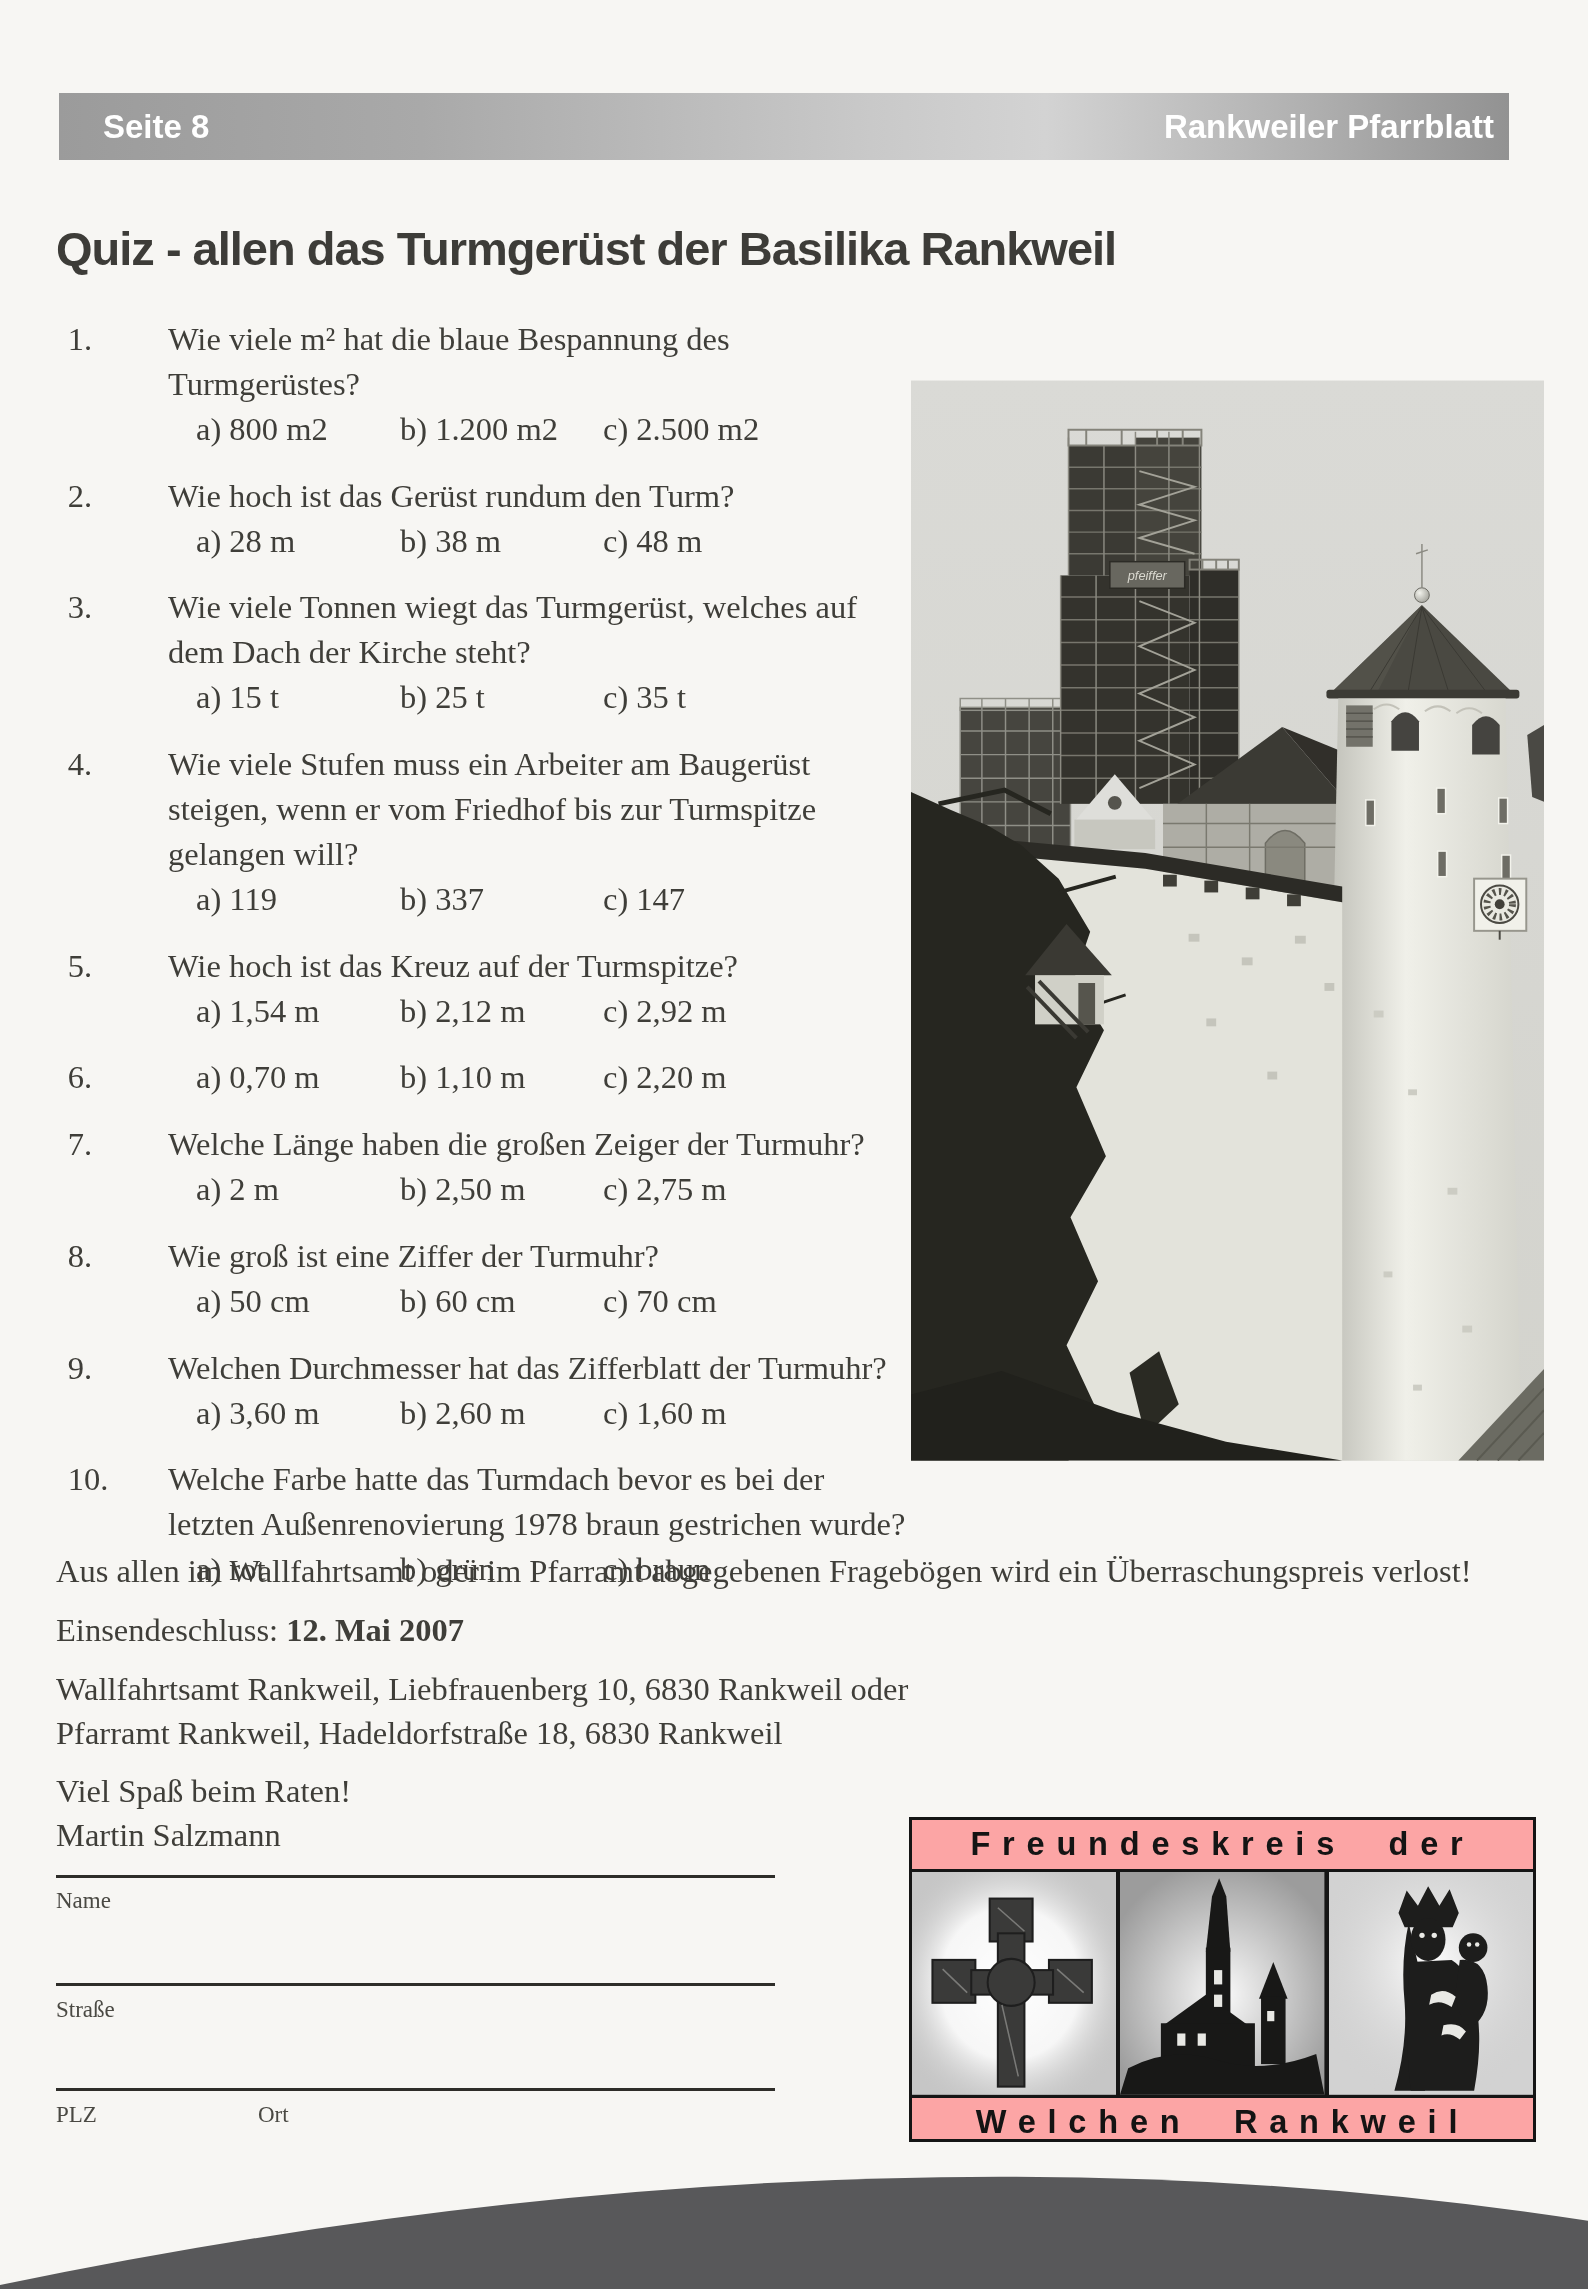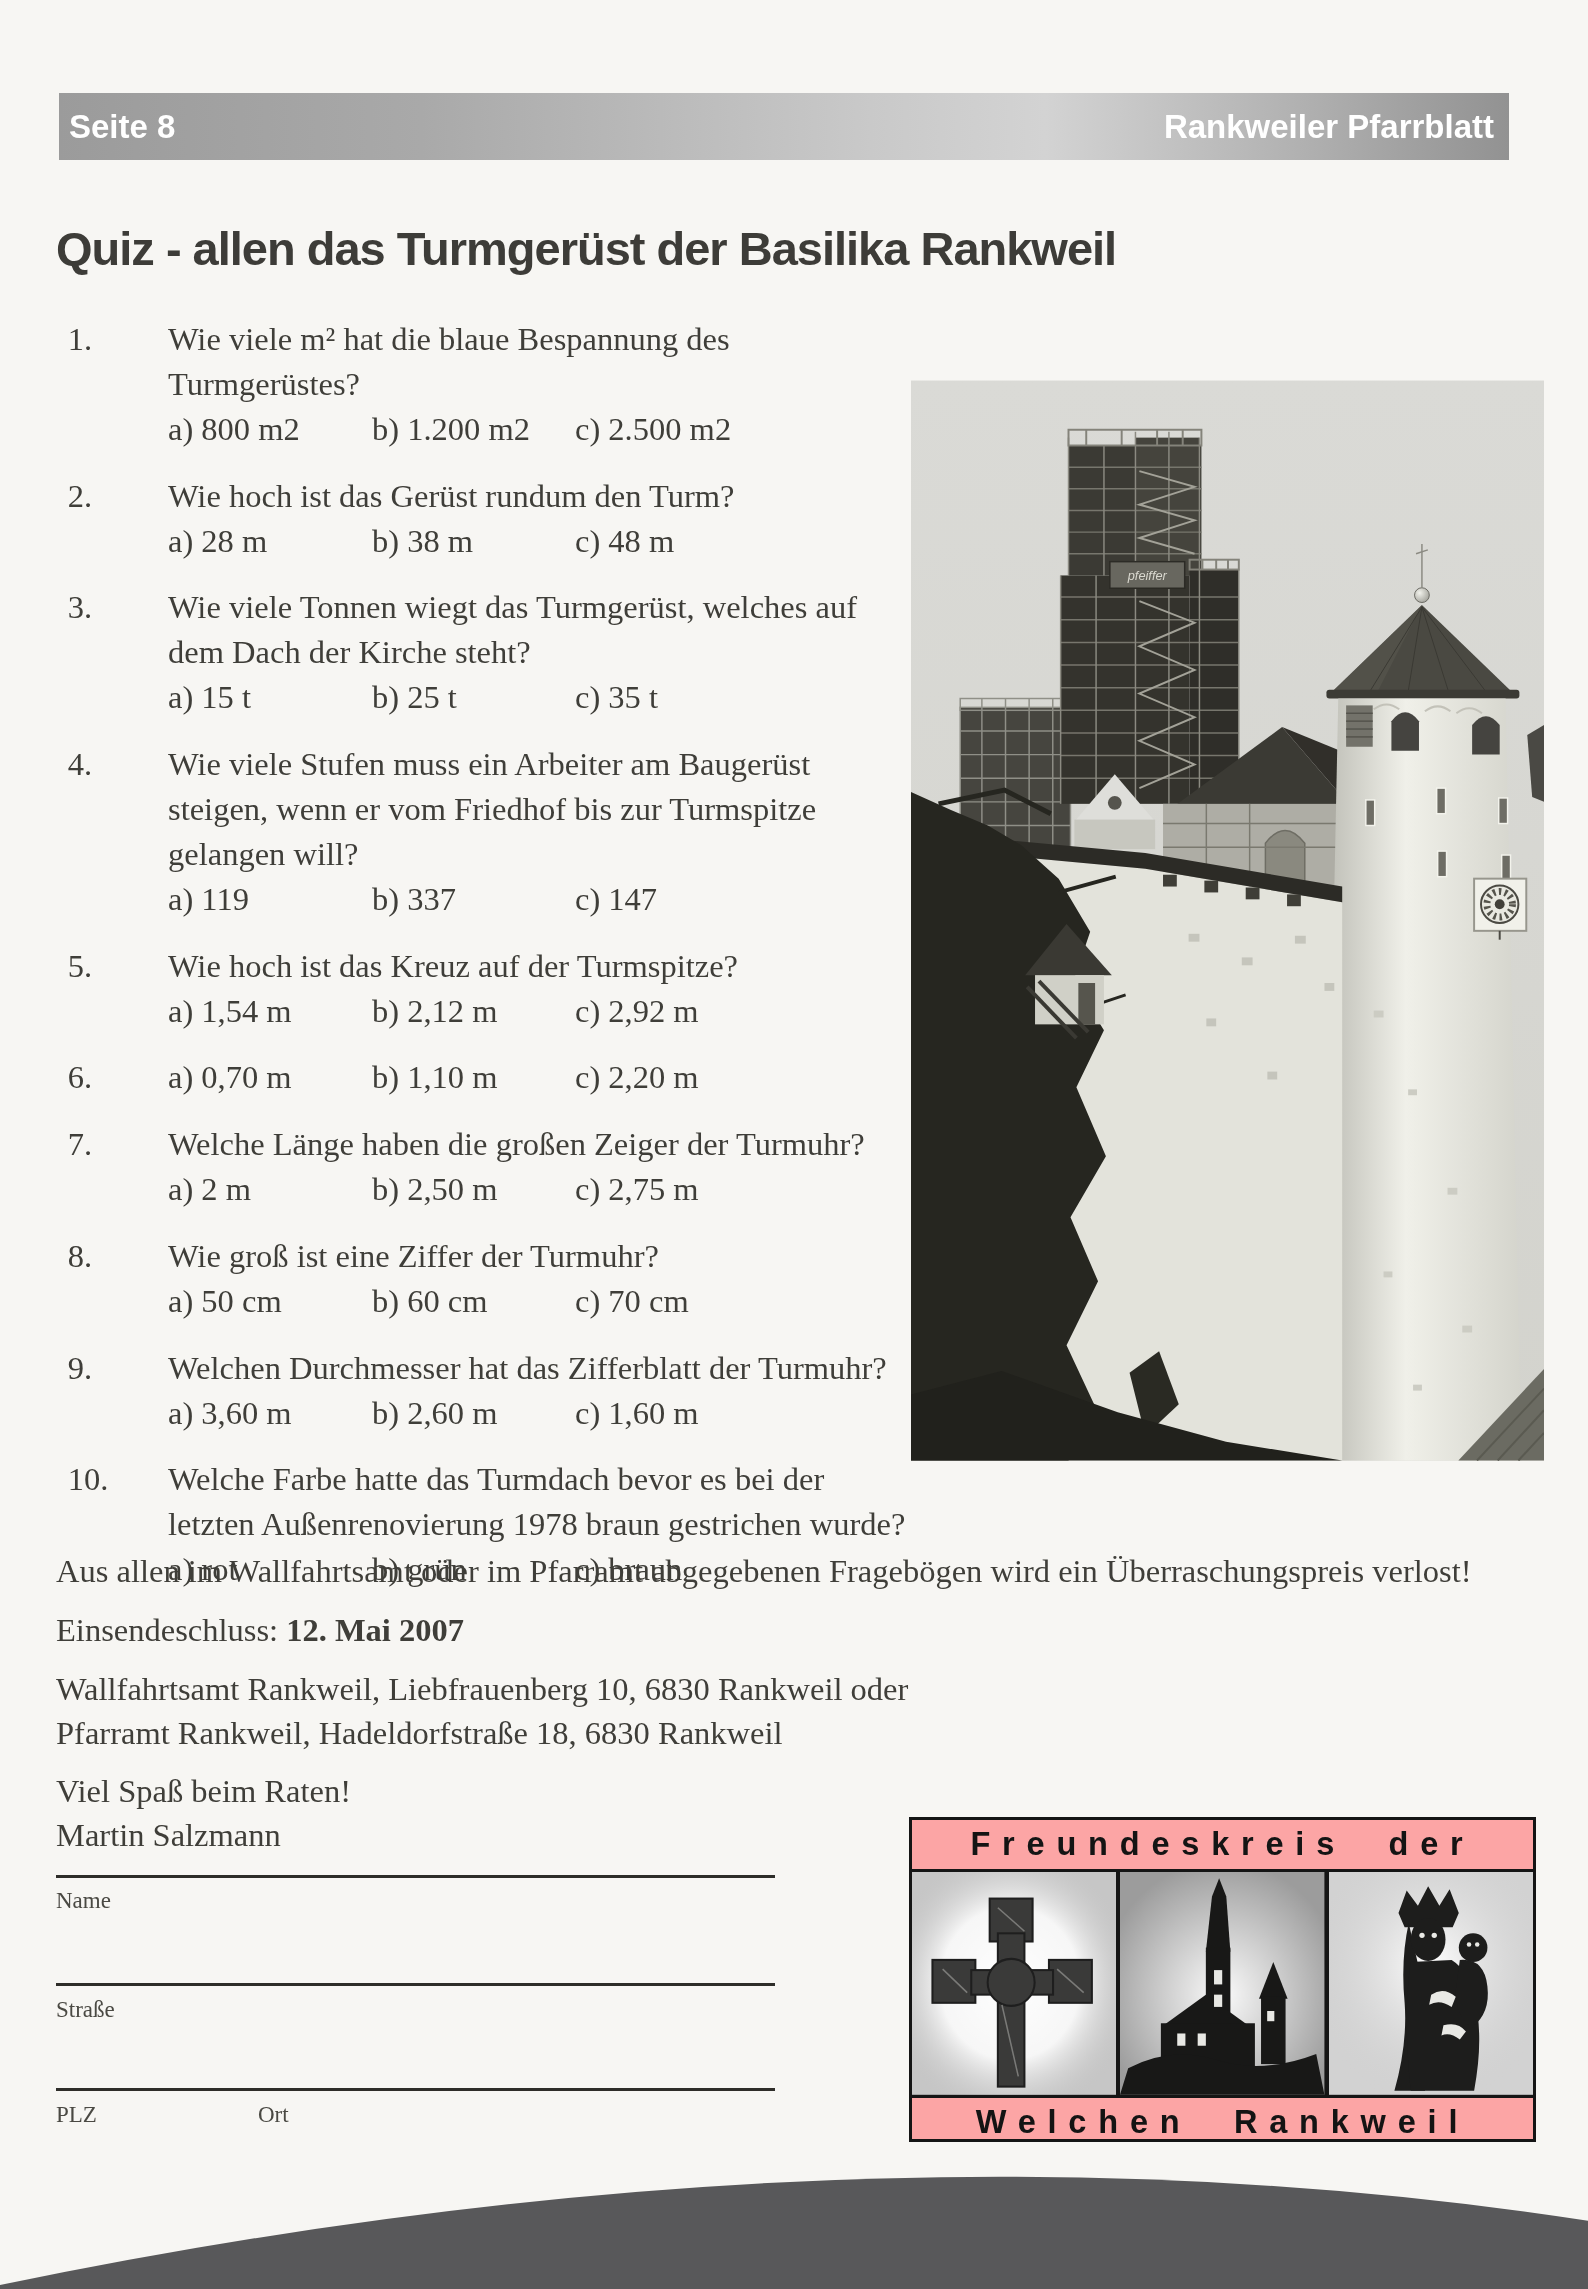--- a/index.html
+++ b/index.html
@@ -8,35 +8,35 @@
     background:#f7f6f3;overflow:hidden;
     font-family:"Liberation Serif", serif;color:#3f3e39;
   }
   
   .masthead{
     position:absolute;left:59px;top:93px;width:1450px;height:67px;
     background:linear-gradient(90deg,#9b9b9b 0%,#a9a9a9 25%,#c9c9c9 56%,#d3d3d3 68%,#b0b0b0 86%,#929292 100%);
     display:flex;align-items:center;justify-content:space-between;
     font-family:"Liberation Sans", sans-serif;font-weight:bold;font-size:33px;color:#ffffff;
   }
-  .masthead .left{padding-left:10px;}
+  .masthead .left{padding-left:44px;}
   .masthead .right{padding-right:15px;}
   
   .page-title{
     position:absolute;left:56px;top:221px;
     font-family:"Liberation Sans", sans-serif;font-weight:bold;
     font-size:47px;letter-spacing:-1px;color:#3d3c38;
   }
   
   .quiz{position:absolute;left:56px;top:317px;width:853px;font-size:32.5px;line-height:45px;}
   .q{display:grid;grid-template-columns:112px 1fr;margin-bottom:21.7px;}
   .q-num{padding-left:11.8px;}
   .q-text{max-width:749px;}
   .q-opts span{display:inline-block;}
-  .q-opts .oa{width:204px;}
+  .q-opts .oa{width:204px;margin-left:28px;}
   .q-opts .ob{width:203px;}
   
   .photo-wrap{position:absolute;left:911px;top:380px;width:633px;height:1081px;}
   .photo-wrap svg{display:block;}
   
   .footer-block{position:absolute;left:56px;top:1549px;width:1487px;font-size:32.5px;line-height:44px;}
   .footer-block p{margin:0 0 14.8px 0;}
   .footer-block .bold{font-weight:bold;}
   
   .form-line{position:absolute;left:56px;width:719px;height:3px;background:#2e2d29;}

